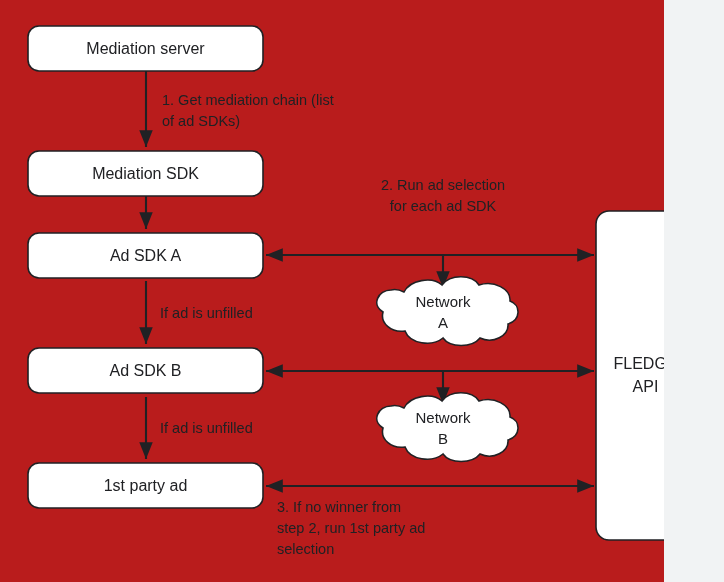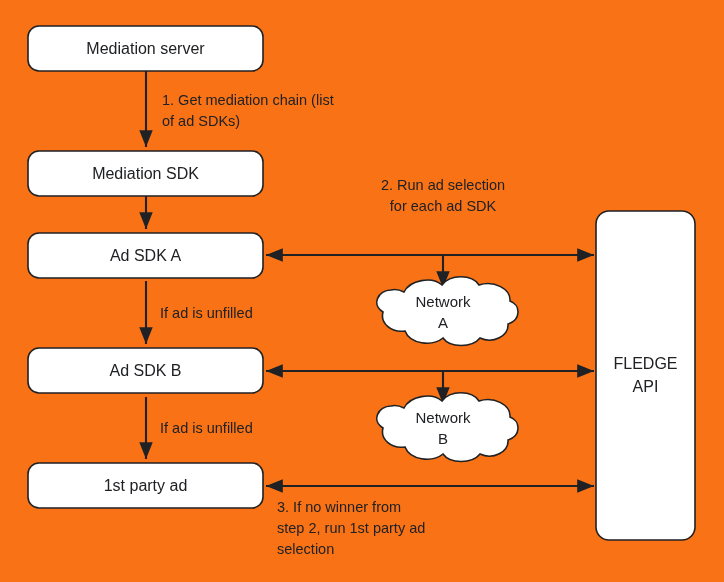--- a/index.html
+++ b/index.html
@@ -2,23 +2,23 @@
 <html><head>
 <meta charset="utf-8">
 <style>
   html, body {
     margin: 0;
     padding: 0;
     background: #f1f3f4;
   }
   #diagram-root {
     position: relative;
-    width: 724px;
+    width: 664px;
     height: 582px;
-    background: #f97316;
+    background: #b91c1c;
     font-family: "Liberation Sans", sans-serif;
     overflow: hidden;
   }
   #diagram-svg {
     position: absolute;
     left: 0;
     top: 0;
     width: 724px;
     height: 582px;
   }

